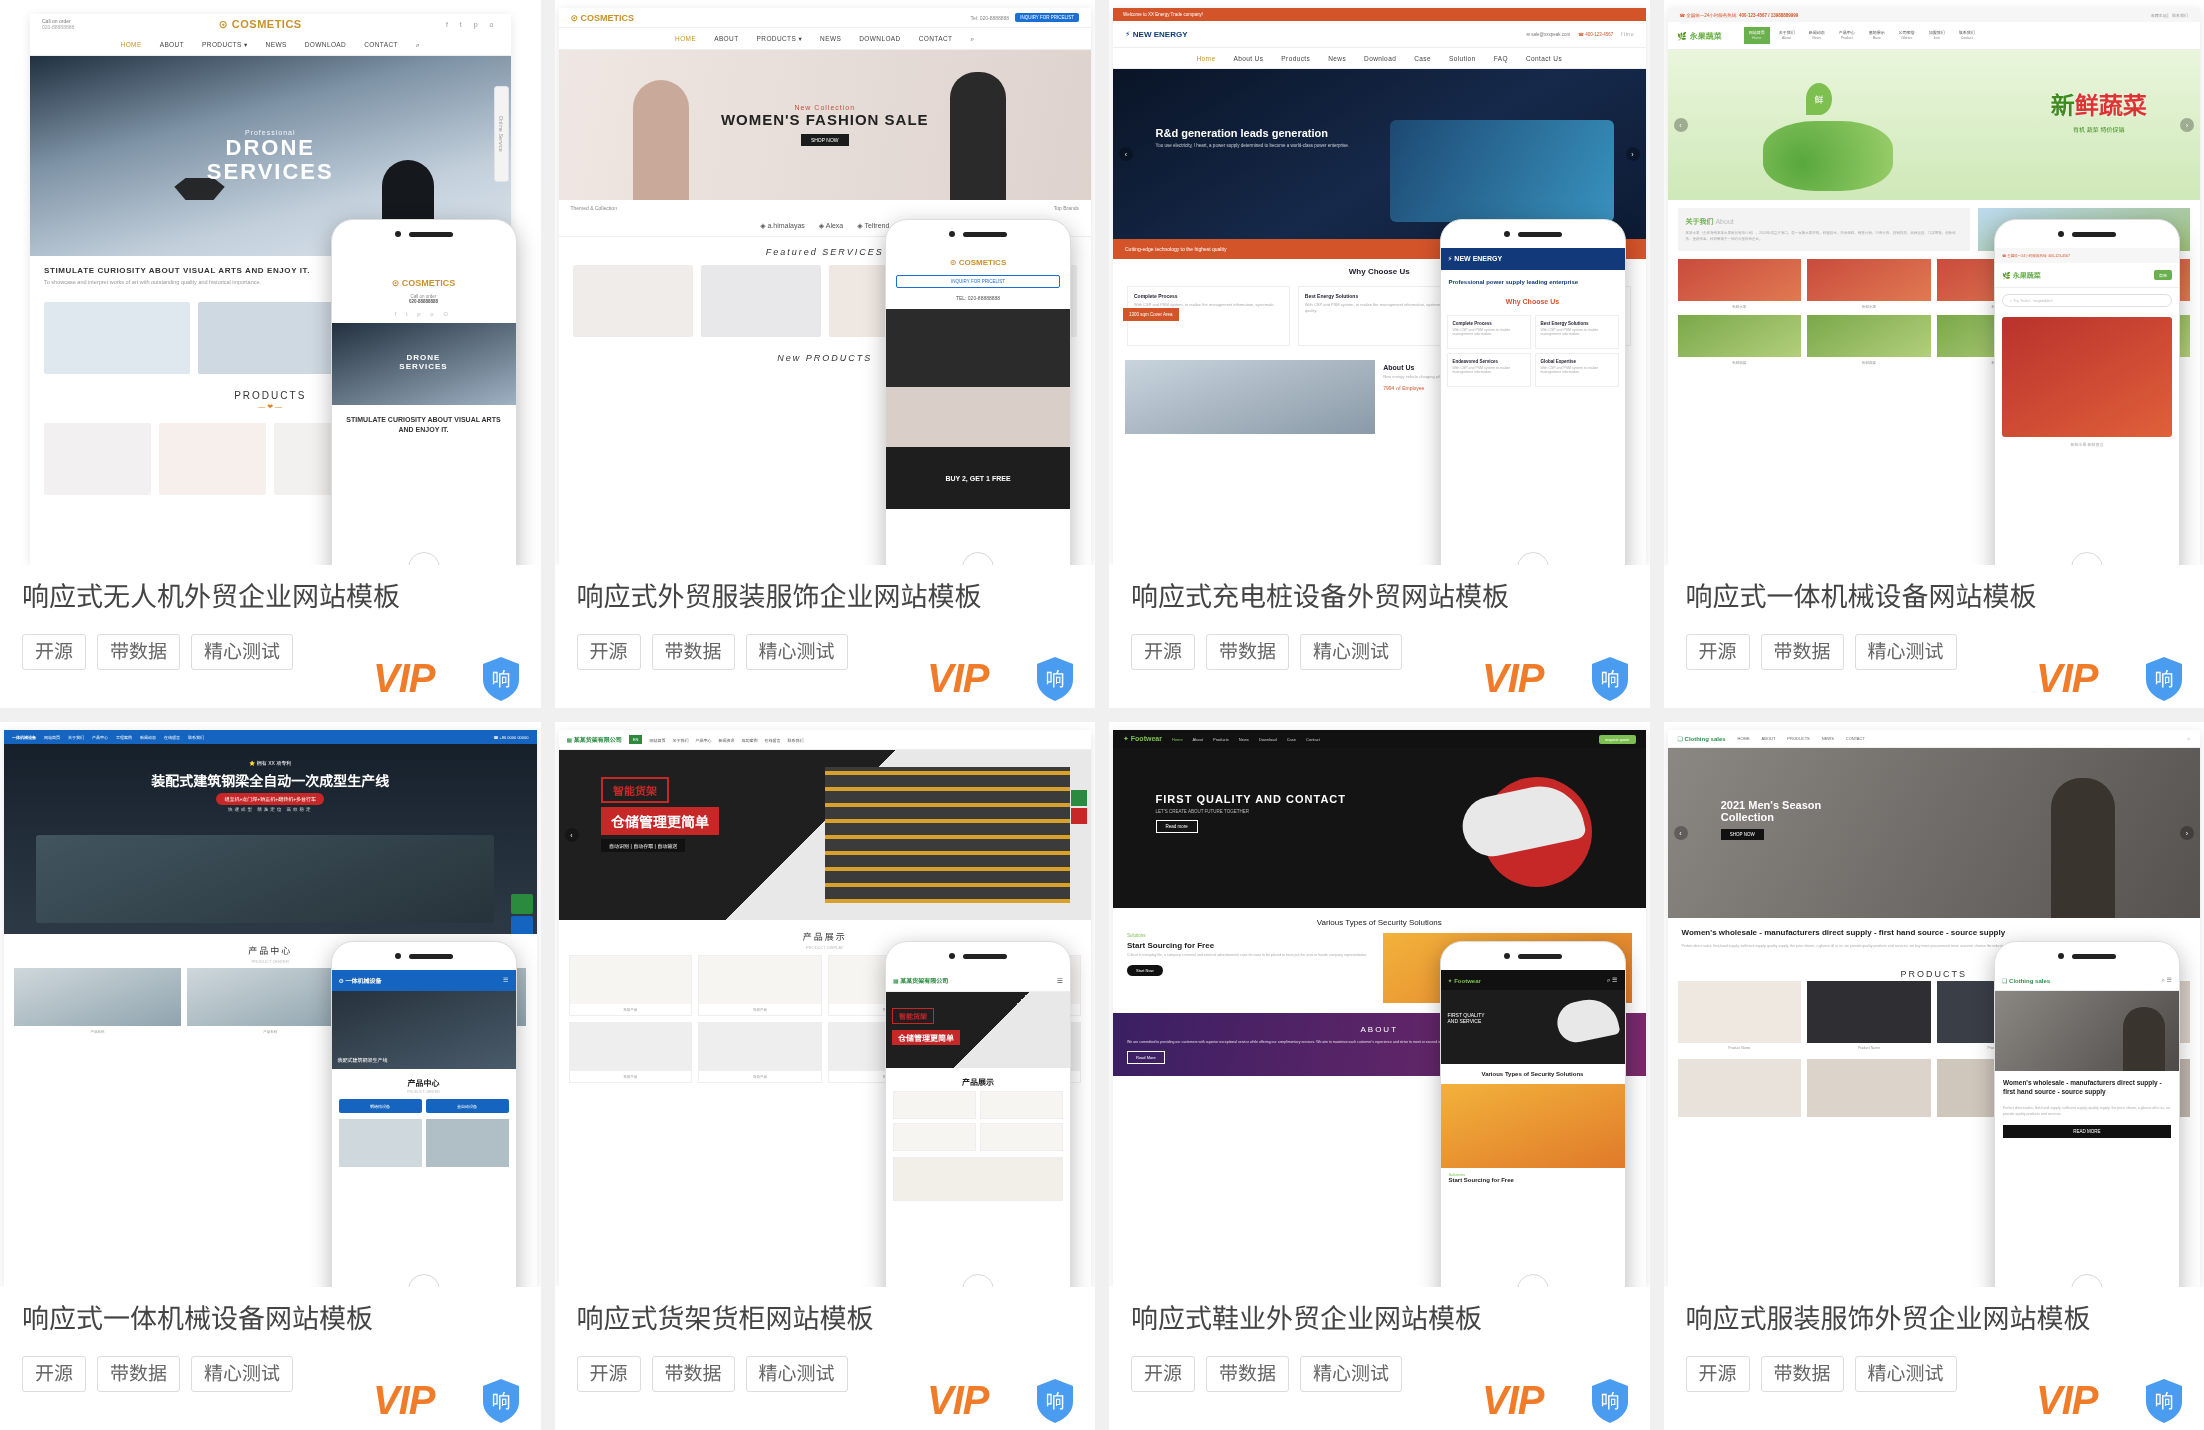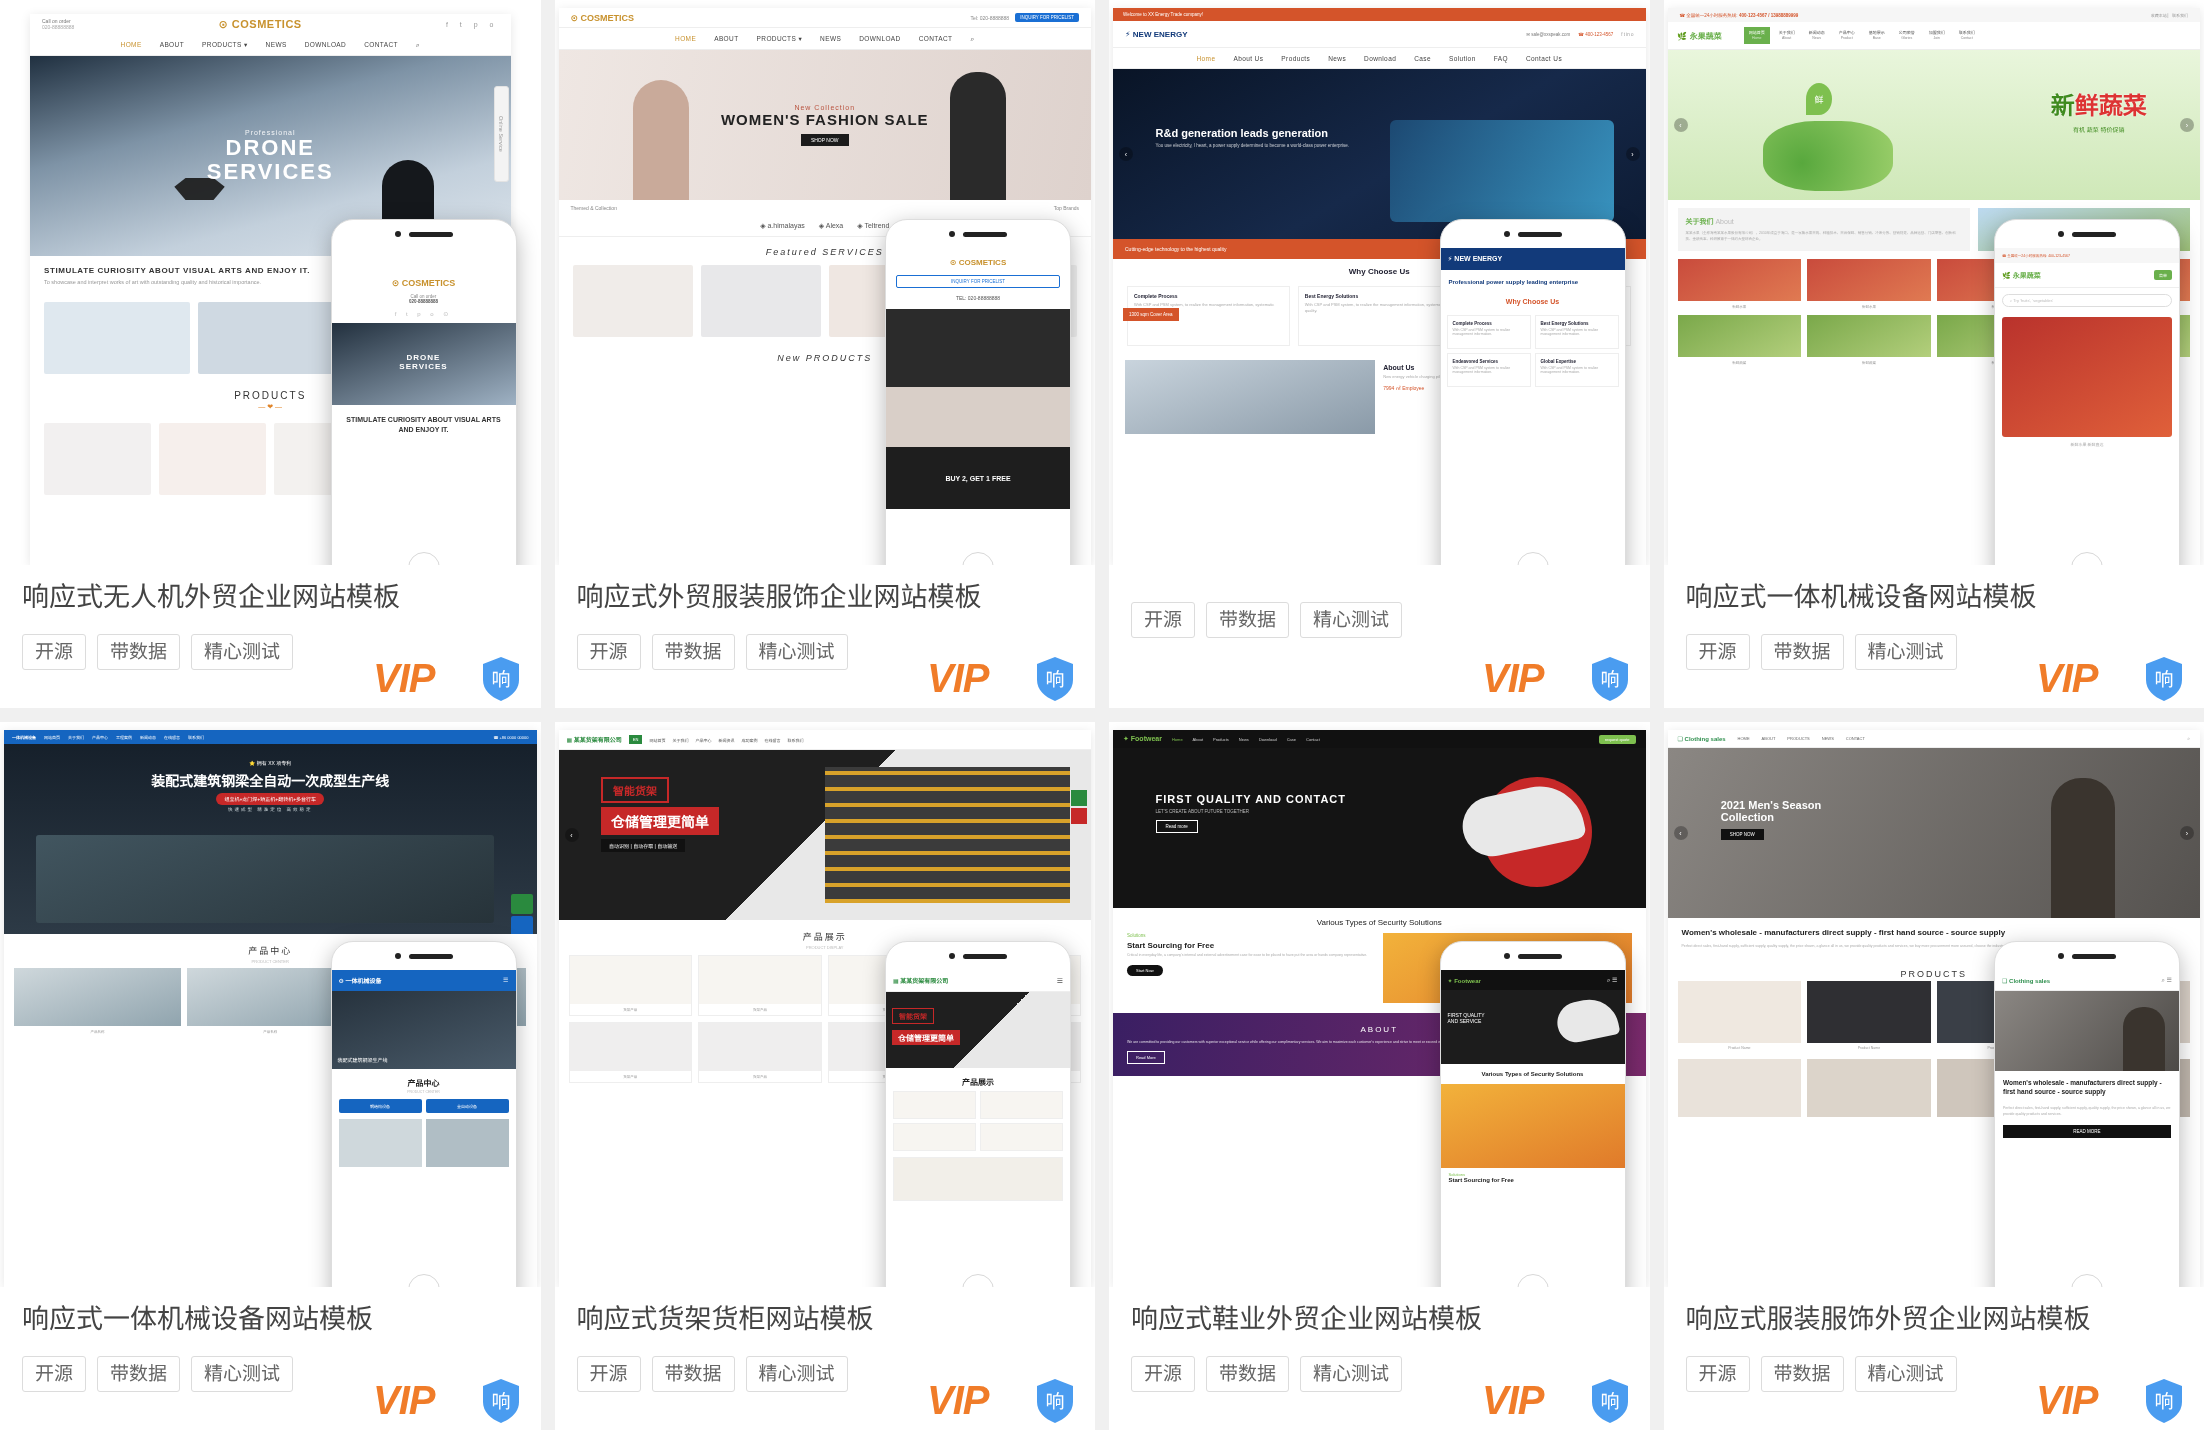--- a/index.html
+++ b/index.html
@@ -376,20 +376,21 @@
         <div style="border:1px solid #eee;padding:5px;font-size:4.5px;color:#223;min-height:34px"><b>Complete Process</b><div style="font-size:3.5px;color:#aaa;margin-top:2px">With CSP and PSM system to realize management information.</div></div>
               <div style="border:1px solid #eee;padding:5px;font-size:4.5px;color:#223;min-height:34px"><b>Best Energy Solutions</b><div style="font-size:3.5px;color:#aaa;margin-top:2px">With CSP and PSM system to realize management information.</div></div>
               <div style="border:1px solid #eee;padding:5px;font-size:4.5px;color:#223;min-height:34px"><b>Endeavored Services</b><div style="font-size:3.5px;color:#aaa;margin-top:2px">With CSP and PSM system to realize management information.</div></div>
               <div style="border:1px solid #eee;padding:5px;font-size:4.5px;color:#223;min-height:34px"><b>Global Expertise</b><div style="font-size:3.5px;color:#aaa;margin-top:2px">With CSP and PSM system to realize management information.</div></div>
       </div>
           </div>
       <div class="home"></div>
     </div>
     </div>
     <div class="meta">
+      <div class="ttl">响应式充电桩设备外贸网站模板</div>
       <div class="tags">
         <span class="tag">开源</span>
           <span class="tag">带数据</span>
           <span class="tag">精心测试</span>
       </div>
       <div class="badges">
         <span class="vip"><svg width="96" height="46" viewBox="0 0 96 46" aria-hidden="true">
     <text x="0" y="36" font-family="Liberation Sans, sans-serif" font-size="40" font-weight="bold" font-style="italic" fill="#f07c29" letter-spacing="-1">VIP</text>
             </svg></span>
         <span class="shield"><svg width="40" height="46" viewBox="0 0 40 46" aria-hidden="true">

